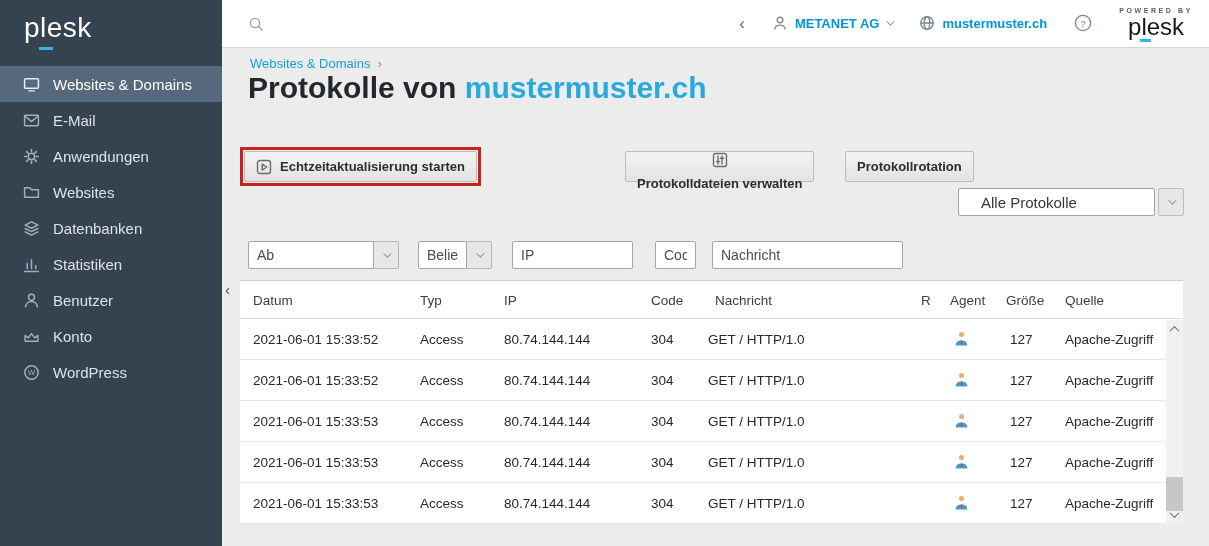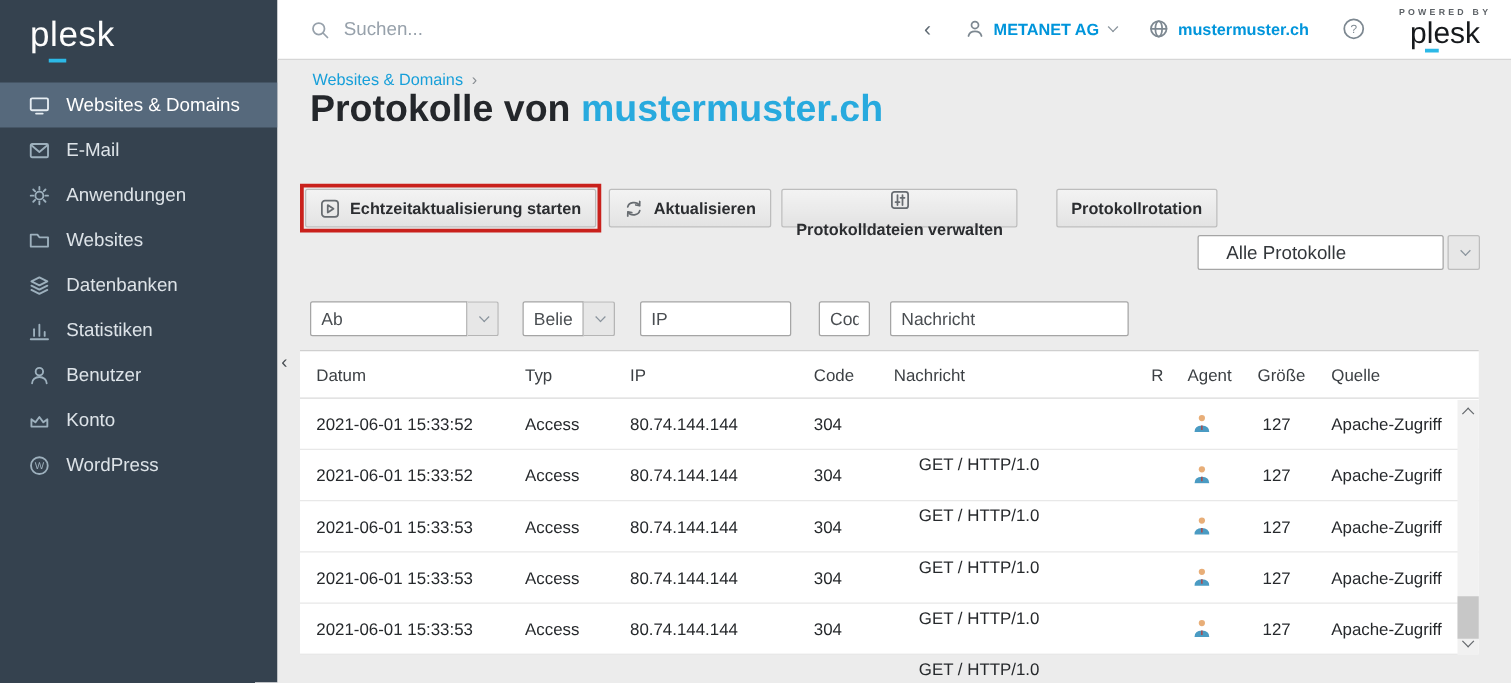--- a/index.html
+++ b/index.html
@@ -84,21 +84,21 @@
   
   .table-card { position:absolute; left:18px; top:232px; width:943px; height:243px; background:#fff;
                 border-top:1px solid #cfcfcf;text-decoration:underline; }
   .thead { position:relative; height:38px; border-bottom:1px solid #dadada; font-size:13.5px; color:#3c4044; }
   .th { position:absolute; top:12px; cursor:pointer; }
   .th-datum { left:13px; } .th-typ { left:180px; } .th-ip { left:264px; } .th-code { left:411px; }
   .th-msg { left:475px; } .th-r { left:681px; } .th-agent { left:710px; } .th-size { left:766px; } .th-src { left:825px; }
   .trow { position:relative; height:41px; border-bottom:1px solid #e8e8e8; font-size:13.5px; color:#26292c; }
   .td { position:absolute; top:13px; white-space:nowrap; }
   .td-datum { left:13px; } .td-typ { left:180px; } .td-ip { left:264px; } .td-code { left:411px; }
-  .td-msg { left:495px;margin-top:32px; } .td-agent { left:715px; top:12px; } .td-size { left:770px; } .td-src { left:825px; }
+  .td-msg { left:468px; } .td-agent { left:715px; top:12px; } .td-size { left:770px; } .td-src { left:825px; }
 
   .scrollbar { position:absolute; right:0; top:39px; width:17px; height:204px; background:#f1f1f1; }
   .sb-arrow { position:absolute; left:0; width:17px; height:15px; display:flex; align-items:center; justify-content:center;
               color:#63676b; cursor:pointer; }
   .sb-up { top:2px; } .sb-down { bottom:2px; }
   .sb-thumb { position:absolute; left:0; top:157px; width:17px; height:34px; background:#c7c7c7; cursor:grab; }
   .sb-chev { width:7px; height:7px; border-right:1.6px solid #63676b; border-bottom:1.6px solid #63676b; }
   .sb-chev.up { transform:rotate(-135deg) translate(-1px,-1px); }
   .sb-chev.down { transform:rotate(45deg) translate(-1px,-1px); }
 </style>
@@ -204,21 +204,20 @@
 </div>
 
 <div class="topbar">
   <div class="search">
     <span>
       <svg viewBox="0 0 16 16" width="16" height="16" class="icon-stroke" style="color:#97a1ab">
           <circle cx="7" cy="7" r="4.6"></circle>
           <line x1="10.6" y1="10.6" x2="14" y2="14"></line>
         </svg>
     </span>
-    <input type="text" placeholder="Suchen..." style="">
   </div>
   <div class="topbar-right">
     <span class="tb-chevron-back">‹</span>
     <span class="tb-link">
       <span class="tb-icon">
         <svg viewBox="0 0 16 16" width="16" height="16" class="icon-stroke">
             <circle cx="8" cy="5" r="2.8"></circle>
             <path d="M2.8,13.8 a5.3,4.6 0 0 1 10.4,0"></path>
           </svg>
       </span>
@@ -267,31 +266,20 @@
       <span class="btn-icon">
         <svg viewBox="0 0 16 16" width="16" height="16" class="icon-stroke">
             <rect x="1.5" y="1.5" width="13" height="13" rx="2.5"></rect>
             <polygon points="6.2,5 10.8,8 6.2,11"></polygon>
           </svg>
       </span>
       <span>Echtzeitaktualisierung starten</span>
     </button>
   </div>
 
-  <button class="btn btn-abs2">
-    <span class="btn-icon">
-      <svg viewBox="0 0 16 16" width="16" height="16" class="icon-stroke">
-          <path d="M3.2,6.5 a5,4.2 0 0 1 9.3,-1.2"></path>
-          <polyline points="12.8,2.2 12.7,5.5 9.6,5"></polyline>
-          <path d="M12.8,9.5 a5,4.2 0 0 1 -9.3,1.2"></path>
-          <polyline points="3.2,13.8 3.3,10.5 6.4,11"></polyline>
-        </svg>
-    </span>
-    <span>Aktualisieren</span>
-  </button>
 
   <button class="btn btn-abs3">
     <span class="btn-icon">
       <svg viewBox="0 0 16 16" width="16" height="16" class="icon-stroke">
           <rect x="1.5" y="1.5" width="13" height="13" rx="2"></rect>
           <line x1="6" y1="4" x2="6" y2="12"></line>
           <line x1="10" y1="4" x2="10" y2="12"></line>
           <line x1="4.4" y1="9.6" x2="7.6" y2="9.6"></line>
           <line x1="8.4" y1="6.2" x2="11.6" y2="6.2"></line>
         </svg>

